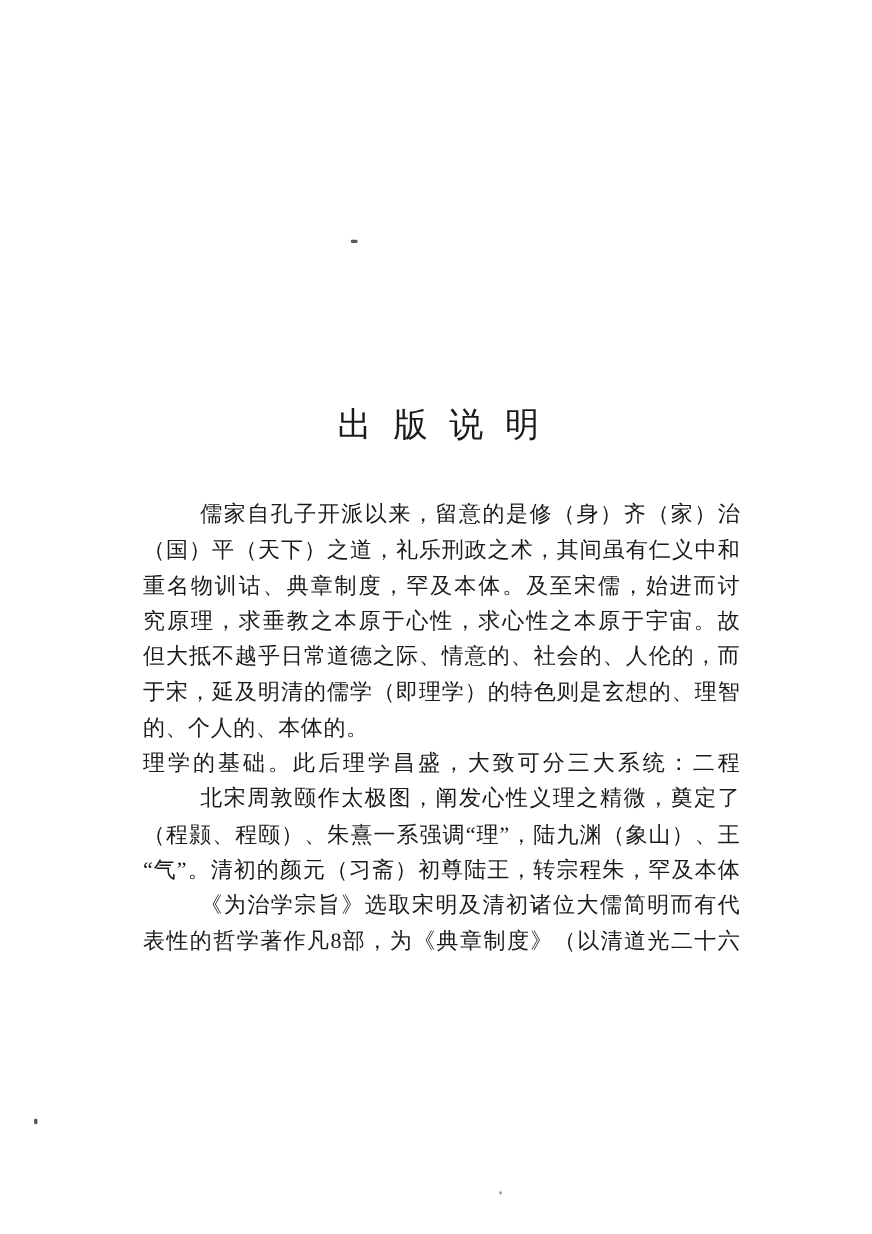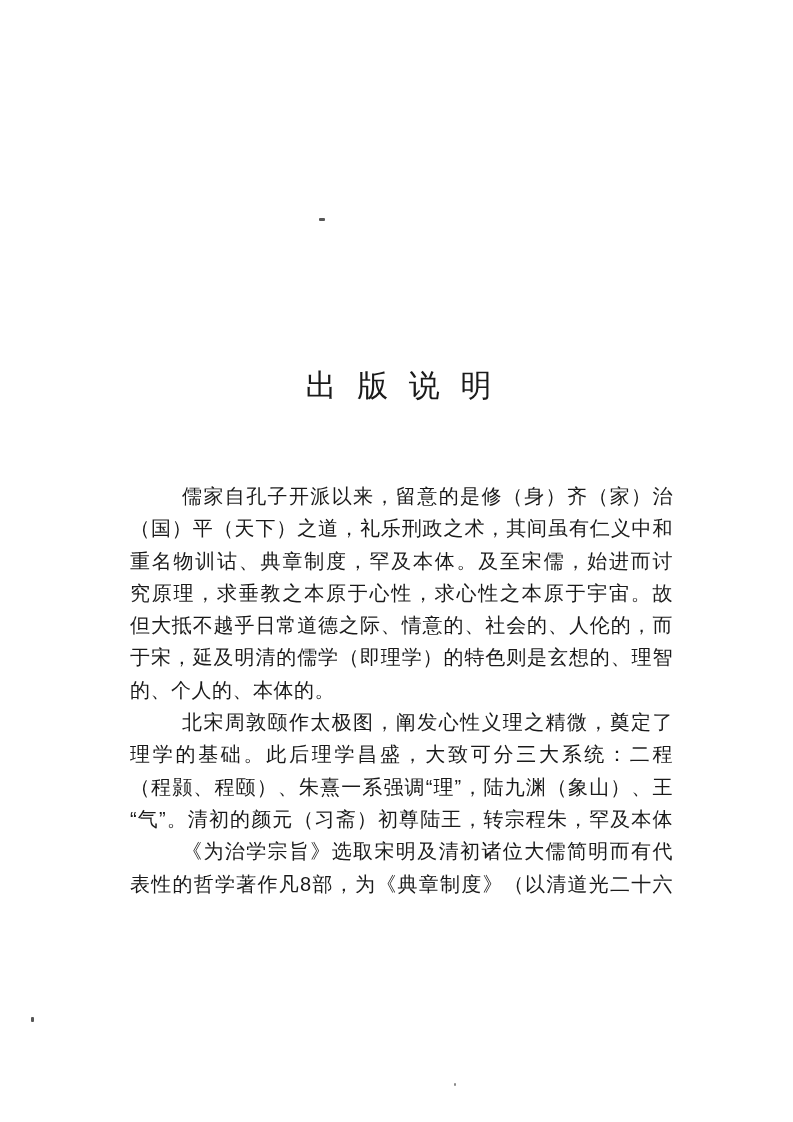--- a/index.html
+++ b/index.html
@@ -6,41 +6,41 @@
     margin: 0;
     padding: 0;
     background: #ffffff;
   }
   .page {
     position: relative;
     width: 739px;
     height: 1122px;
     background: #ffffff;
     overflow: hidden;
-    font-family: Liberation Sans, sans-serif;
+    font-family: Liberation Serif, serif;
     color: #1a1a1a;
     padding-left: 38px;
   }
   .title {
     position: absolute;
     left: 130px;
     top: 364px;
     width: 543px;
     margin: 0;
     text-align: center;
     font-size: 31px;
     font-weight: normal;
     letter-spacing: 6px;
     line-height: 44px;
     white-space: nowrap;
   }
   .body-text {
     position: absolute;
     left: 130px;
-    top: 480px;
+    top: 452px;
     width: 543px;
   }
   .line {
     height: 32.3px;
     line-height: 32.3px;
     font-size: 20px;
     overflow: hidden;
     text-align: justify;
     text-align-last: justify;
     text-justify: inter-character;
@@ -68,22 +68,22 @@
   <div class="body-text">
 
     <div class="line ind">儒家自孔子开派以来，留意的是修（身）齐（家）治</div>
     <div class="line">（国）平（天下）之道，礼乐刑政之术，其间虽有仁义中和之</div>
     <div class="line">重名物训诂、典章制度，罕及本体。及至宋儒，始进而讨</div>
     <div class="line">究原理，求垂教之本原于心性，求心性之本原于宇宙。故</div>
     <div class="line">但大抵不越乎日常道德之际、情意的、社会的、人伦的，而源</div>
     <div class="line">于宋，延及明清的儒学（即理学）的特色则是玄想的、理智</div>
     <div class="line pl">的、个人的、本体的。</div>
 
+    <div class="line">理学的基础。此后理学昌盛，大致可分三大系统：二程</div>
     <div class="line ind">北宋周敦颐作太极图，阐发心性义理之精微，奠定了</div>
-    <div class="line">理学的基础。此后理学昌盛，大致可分三大系统：二程</div>
     <div class="line">（程颢、程颐）、朱熹一系强调“理”，陆九渊（象山）、王守仁</div>
     <div class="line">“气”。清初的颜元（习斋）初尊陆王，转宗程朱，罕及本体</div>
 
     <div class="line ind">《为治学宗旨》选取宋明及清初诸位大儒简明而有代</div>
     <div class="line">表性的哲学著作凡8部，为《典章制度》（以清道光二十六</div>
 
   </div>
 
 <div class="mark" style="left: 319px; top: 218px; width: 6px; height: 3px; opacity: 0.85;"></div>
     <div class="mark" style="left: 31px; top: 1017px; width: 3px; height: 5px; opacity: 0.85;"></div>

